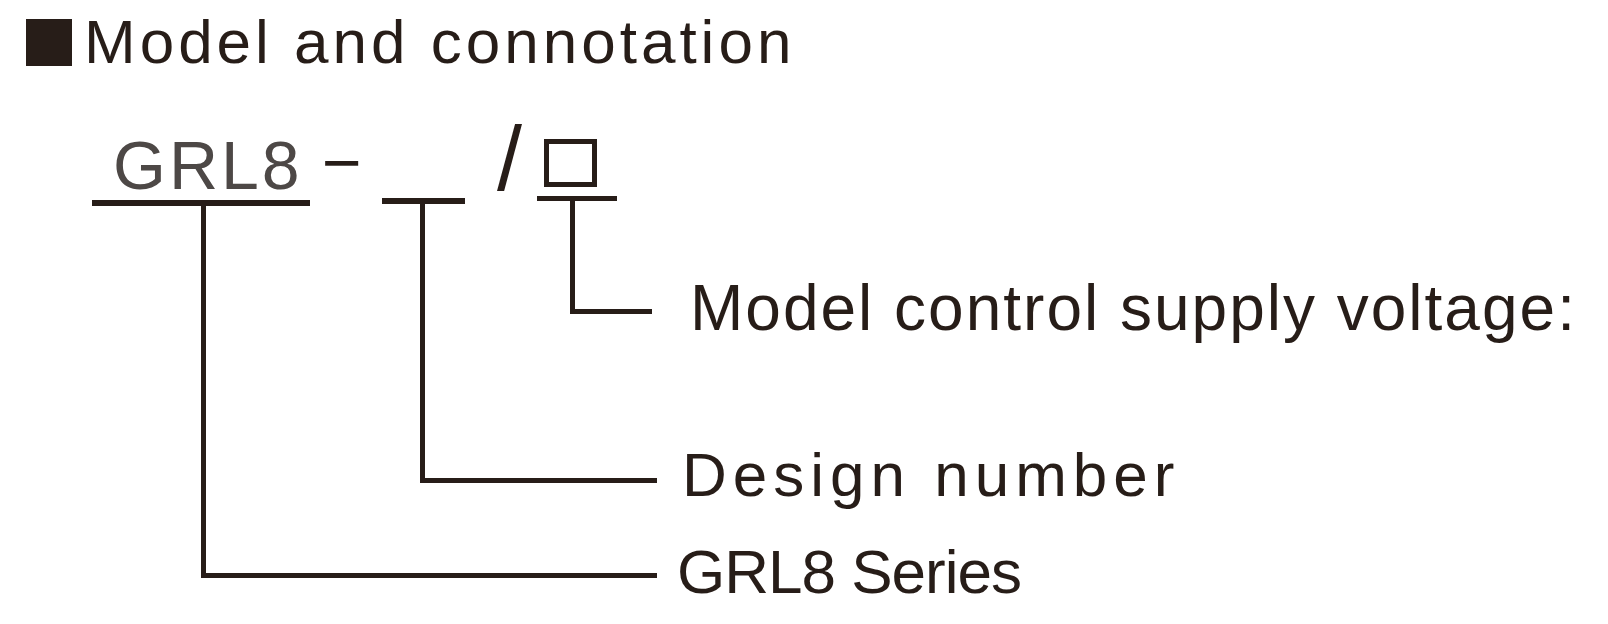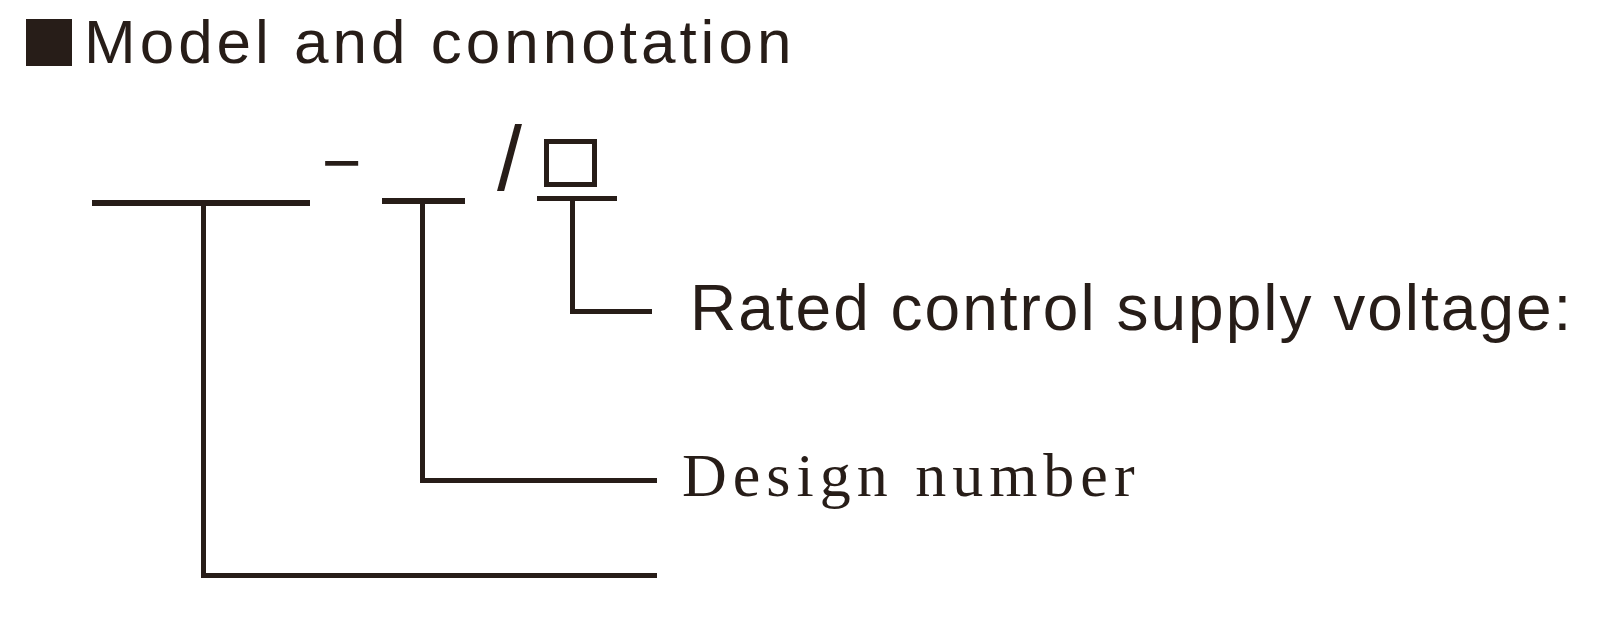--- a/index.html
+++ b/index.html
@@ -50,42 +50,44 @@
   .h1{left:201px;top:573px;width:456px;height:5px;}
   .v2{left:420px;top:202px;width:5px;height:281px;}
   .h2{left:420px;top:478px;width:237px;height:5px;}
   .v3{left:570px;top:199px;width:5px;height:115px;}
   .h3{left:570px;top:309px;width:82px;height:5px;}
 
   
   .lbl{color:var(--ink);font-weight:400;}
   .lbl-rated{left:690px;top:276px;font-size:64px;letter-spacing:2px;}
   .lbl-s240{left:755px;top:356px;font-size:48px;letter-spacing:-1px;}
-  .lbl-design{left:682px;top:444px;font-size:62px;letter-spacing:6px;font-family:Liberation Serif, serif;}
+  .lbl-design{left:682px;top:444px;font-size:62px;letter-spacing:6px;}
   .lbl-series{left:677px;top:541px;font-size:62px;letter-spacing:-1px;}
 </style>
 </head>
 <body>
 
 <div class="stage">
 
   <span class="bullet"></span>
   <h1 class="title">Model and connotation</h1>
 
+  <span class="abs code-series">GRL8</span>
   <span class="abs code-dash">−</span>
   <span class="abs code-slash">/</span>
   <span class="pbox"></span>
 
   <span class="rule u1"></span>
   <span class="rule u2"></span>
   <span class="rule u3"></span>
 
   <span class="rule v1"></span>
   <span class="rule h1"></span>
   <span class="rule v2"></span>
   <span class="rule h2"></span>
   <span class="rule v3"></span>
   <span class="rule h3"></span>
 
-  <span class="abs lbl lbl-rated">Rated control supply voltage:</span>
+  <span class="abs lbl lbl-rated">Model control supply voltage:</span>
   <span class="abs lbl lbl-design">Design number</span>
+  <span class="abs lbl lbl-series">GRL8 Series</span>
 
 </div>
 
 </body></html>

